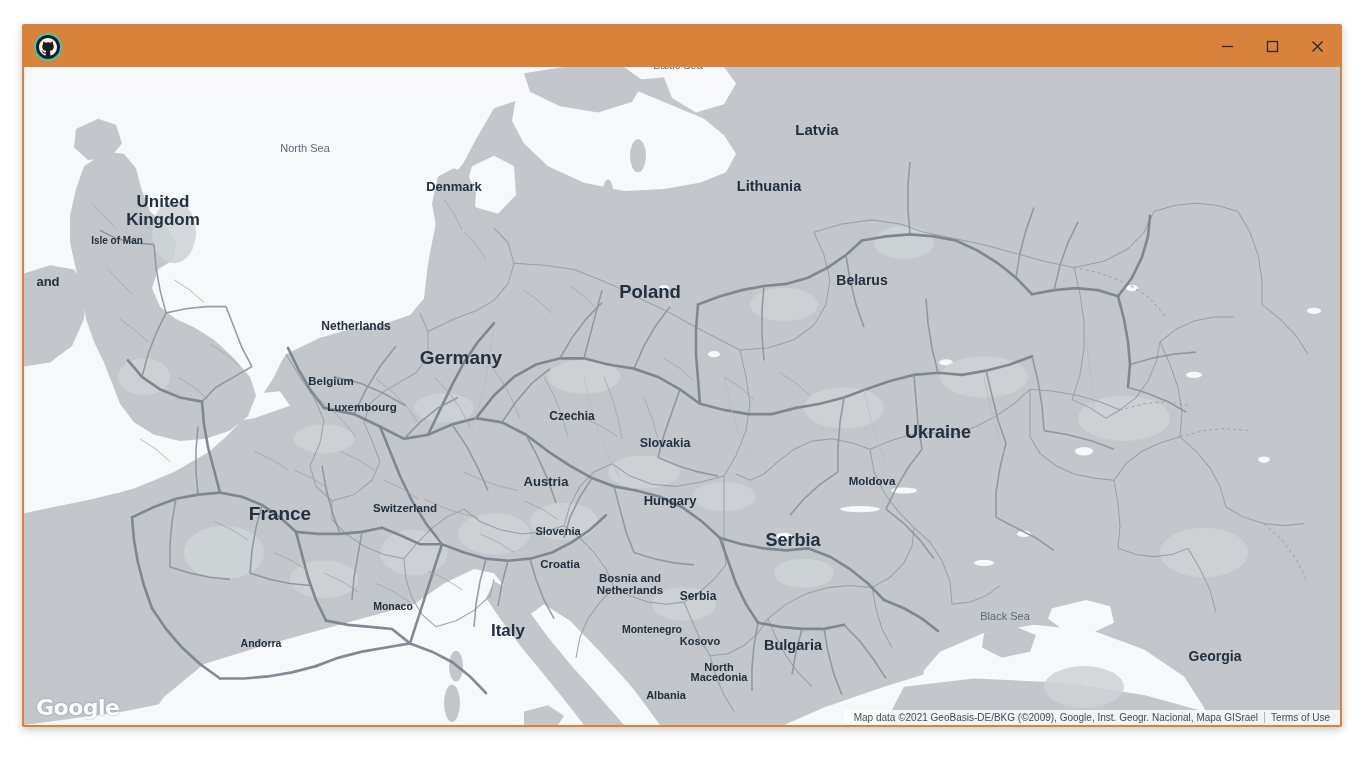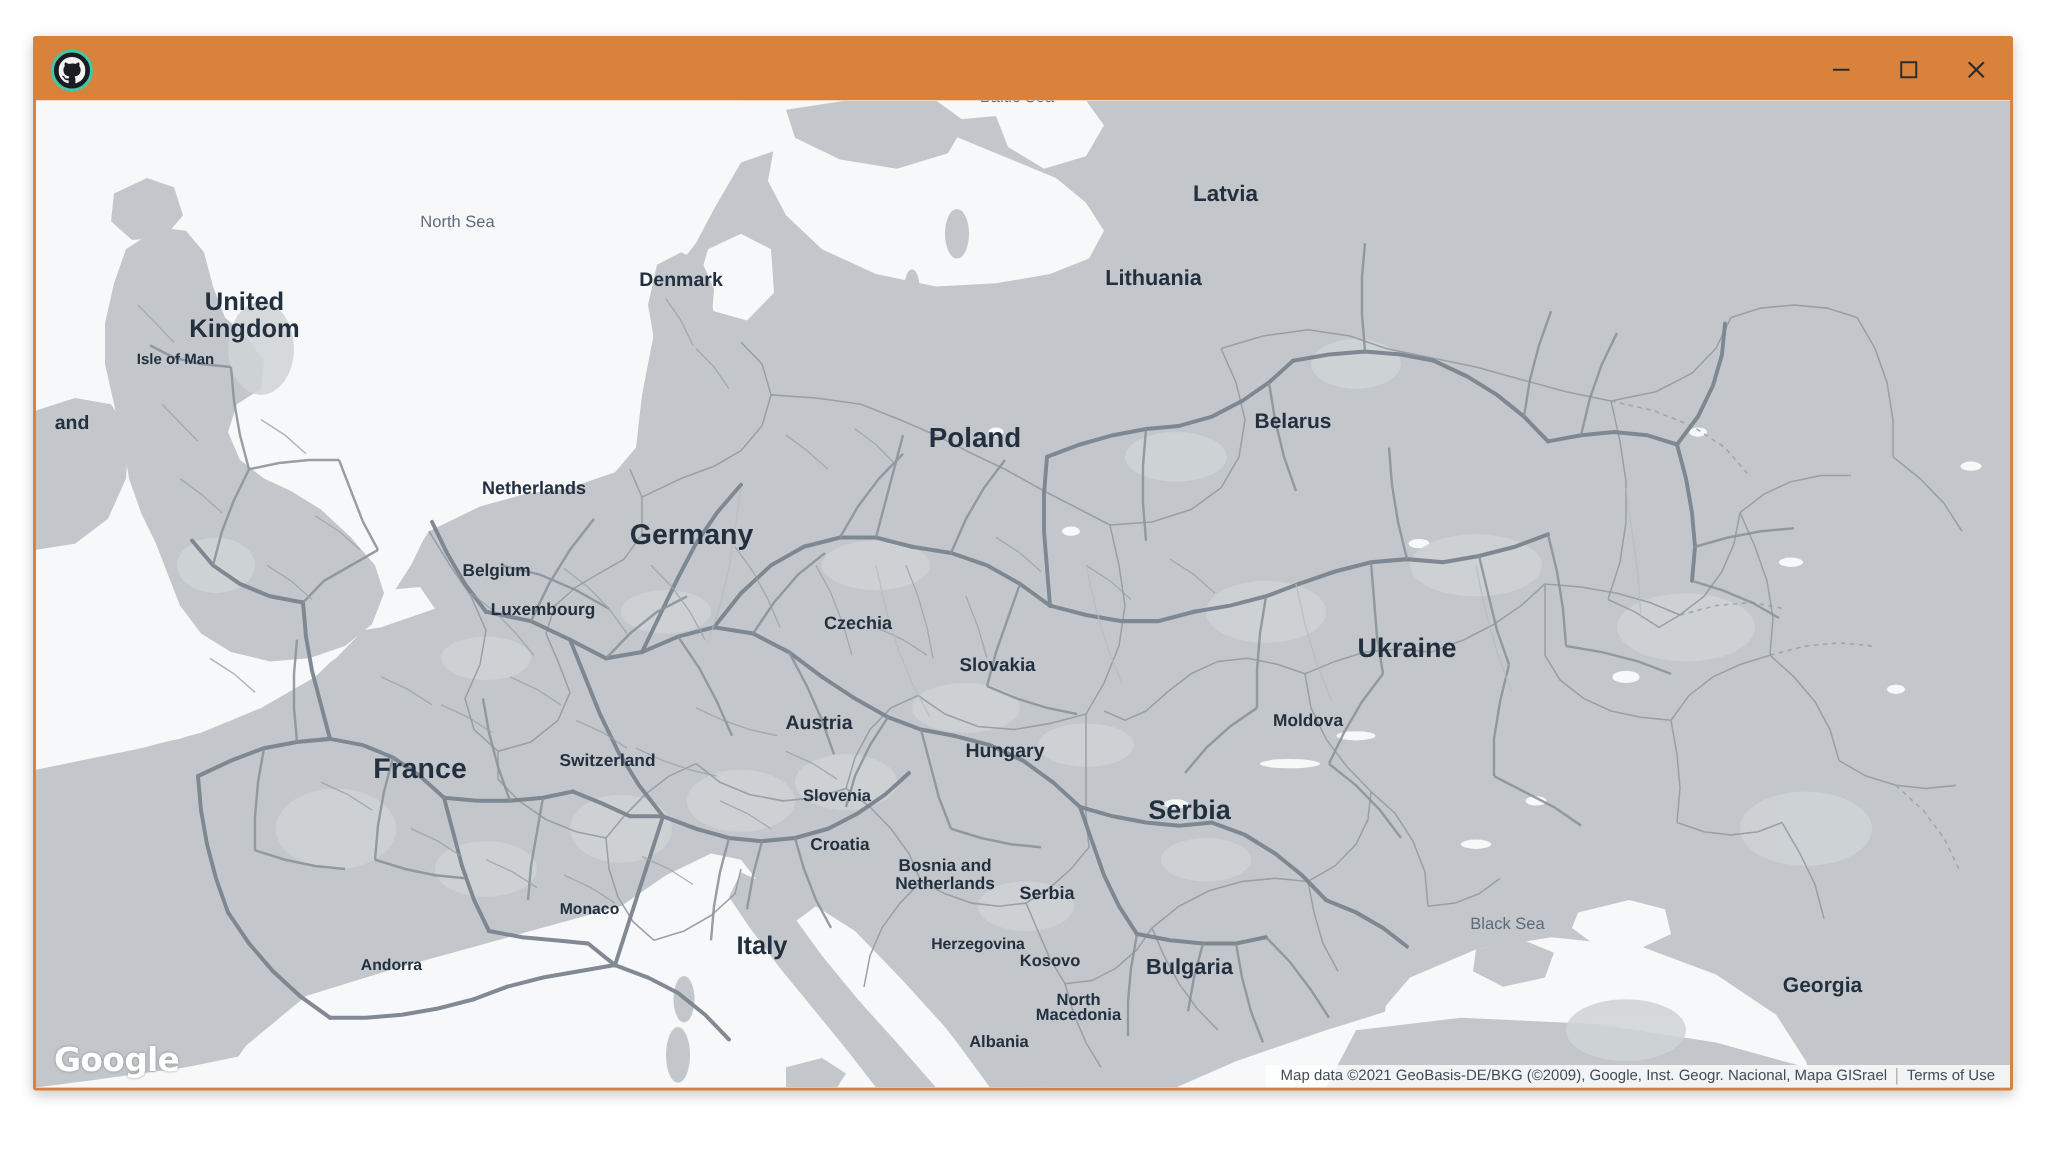--- a/index.html
+++ b/index.html
@@ -572,21 +572,21 @@
         <div class="map-label lbl-country" style="left: 381px; top: 441px; font-size: 11.5px;">Switzerland</div>
         <div class="map-label lbl-country" style="left: 256px; top: 447px; font-size: 19px;">France</div>
         <div class="map-label lbl-country" style="left: 534px; top: 465px; font-size: 11px;">Slovenia</div>
         <div class="map-label lbl-country" style="left: 769px; top: 474px; font-size: 18px;">Serbia</div>
         <div class="map-label lbl-country" style="left: 536px; top: 497px; font-size: 11.5px;">Croatia</div>
         <div class="map-label lbl-country" style="left: 606px; top: 511px; font-size: 11.5px;">Bosnia and</div>
         <div class="map-label lbl-country" style="left: 606px; top: 523px; font-size: 11.5px;">Netherlands</div>
         <div class="map-label lbl-country" style="left: 674px; top: 529px; font-size: 12px;">Serbia</div>
         <div class="map-label lbl-country" style="left: 369px; top: 540px; font-size: 10.5px;">Monaco</div>
         <div class="map-label lbl-water" style="left: 981px; top: 550px; font-size: 11px;">Black Sea</div>
-        <div class="map-label lbl-country" style="left: 628px; top: 563px; font-size: 10.5px;">Herzegovina</div>
+        <div class="map-label lbl-country" style="left: 628px; top: 563px; font-size: 10.5px;">Montenegro</div>
         <div class="map-label lbl-country" style="left: 484px; top: 564px; font-size: 17px;">Italy</div>
         <div class="map-label lbl-country" style="left: 237px; top: 577px; font-size: 10.5px;">Andorra</div>
         <div class="map-label lbl-country" style="left: 676px; top: 575px; font-size: 11px;">Kosovo</div>
         <div class="map-label lbl-country" style="left: 769px; top: 579px; font-size: 14.5px;">Bulgaria</div>
         <div class="map-label lbl-country" style="left: 1191px; top: 590px; font-size: 14px;">Georgia</div>
         <div class="map-label lbl-country" style="left: 695px; top: 601px; font-size: 11px;">North</div>
         <div class="map-label lbl-country" style="left: 695px; top: 611px; font-size: 11px;">Macedonia</div>
         <div class="map-label lbl-country" style="left: 642px; top: 629px; font-size: 11px;">Albania</div>
       </div>
 

